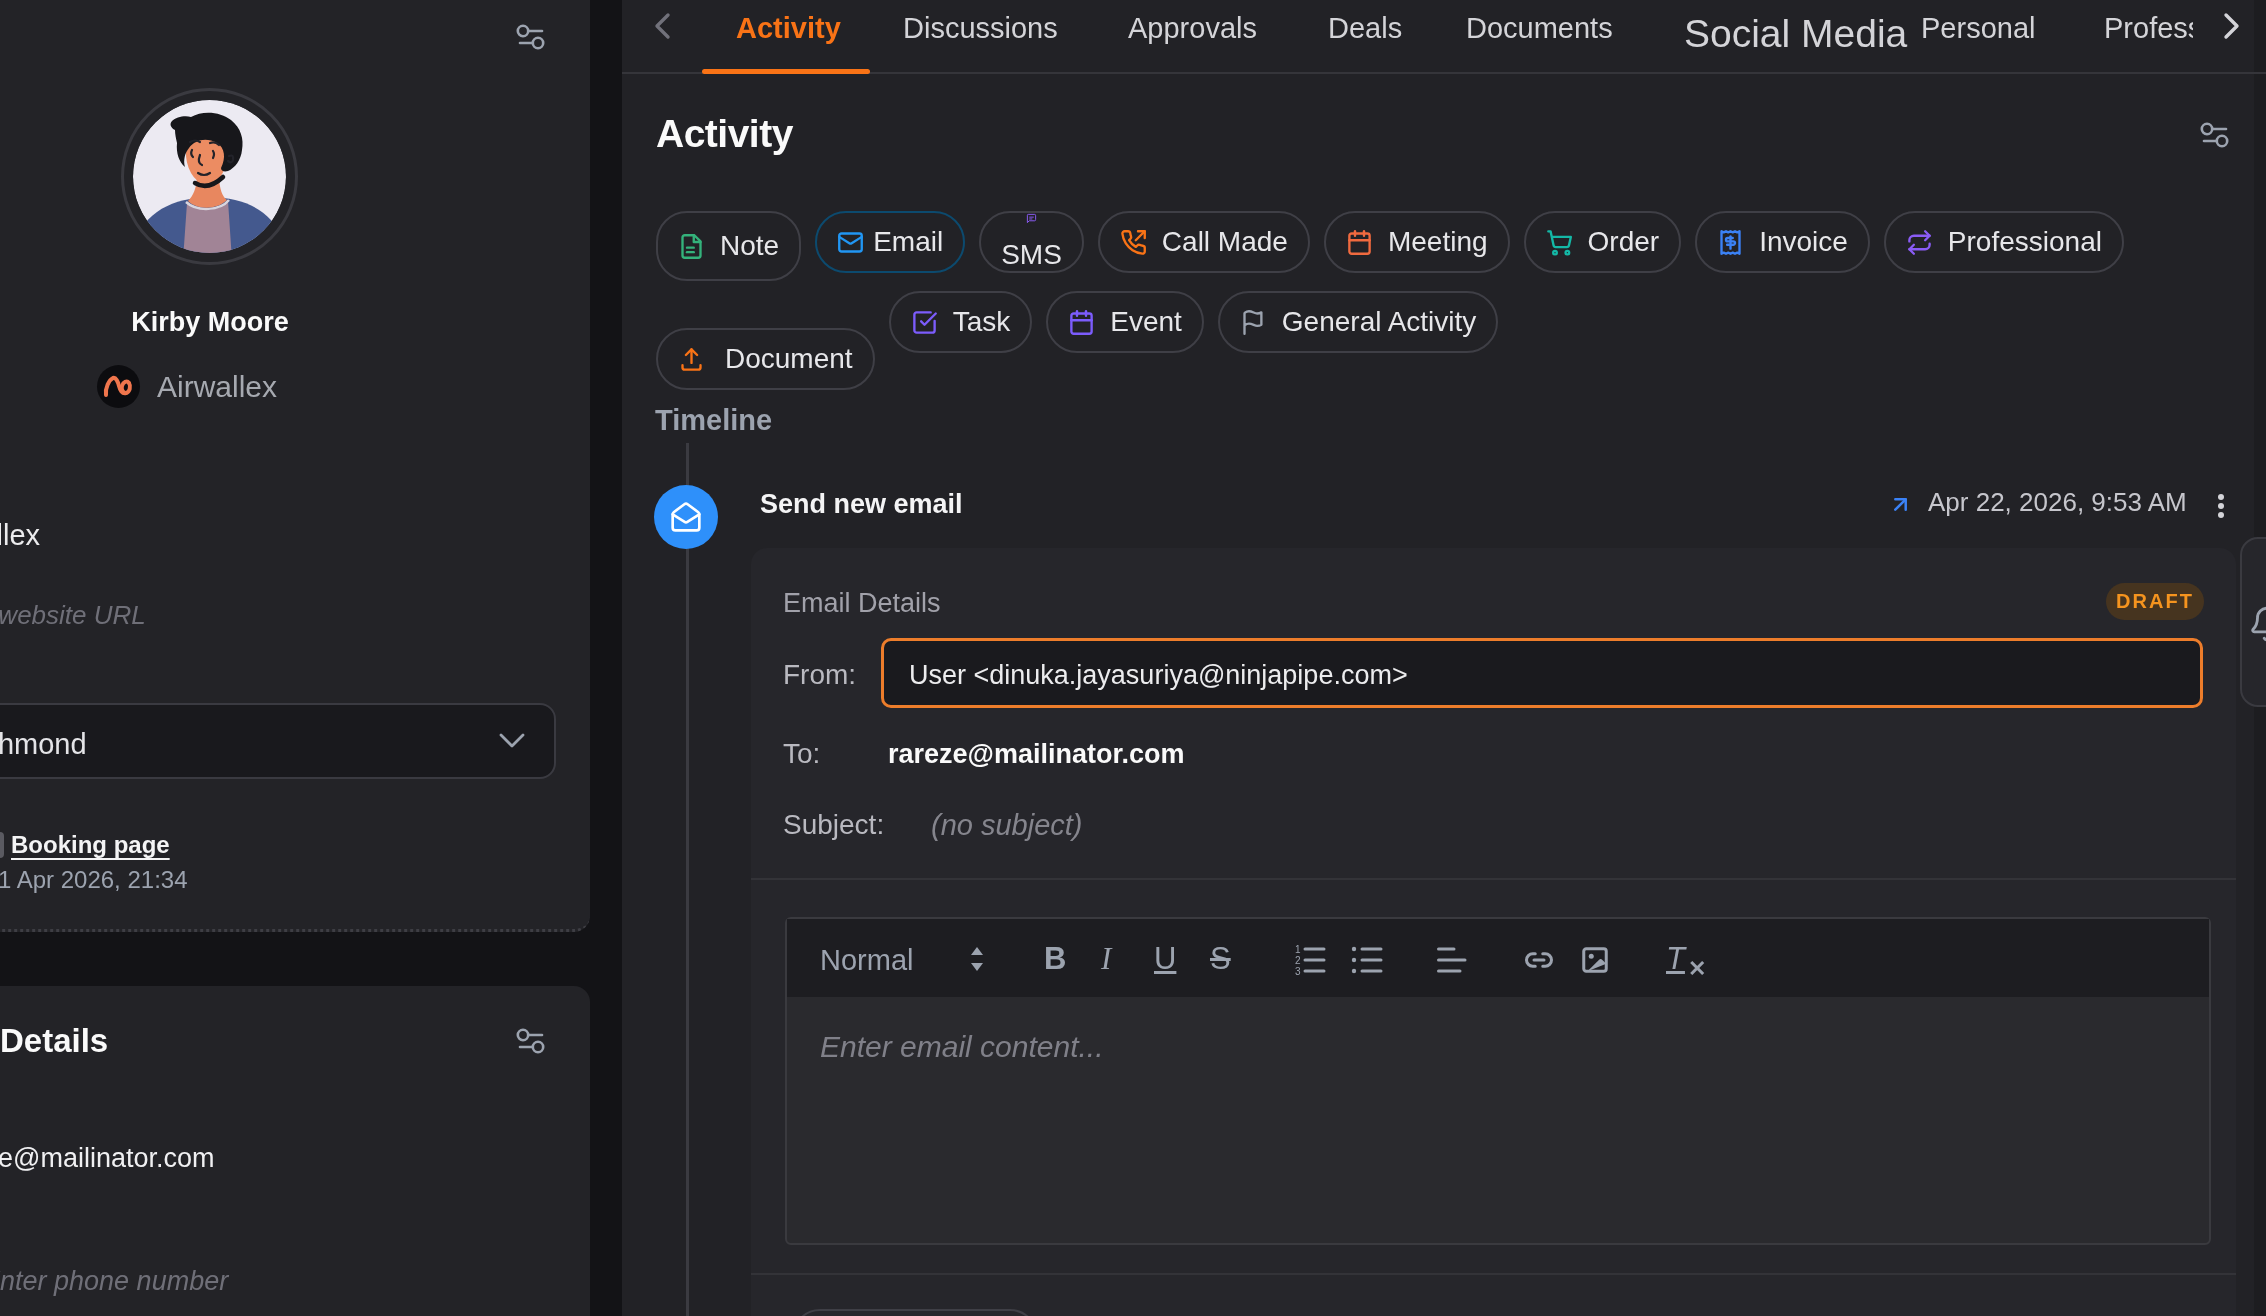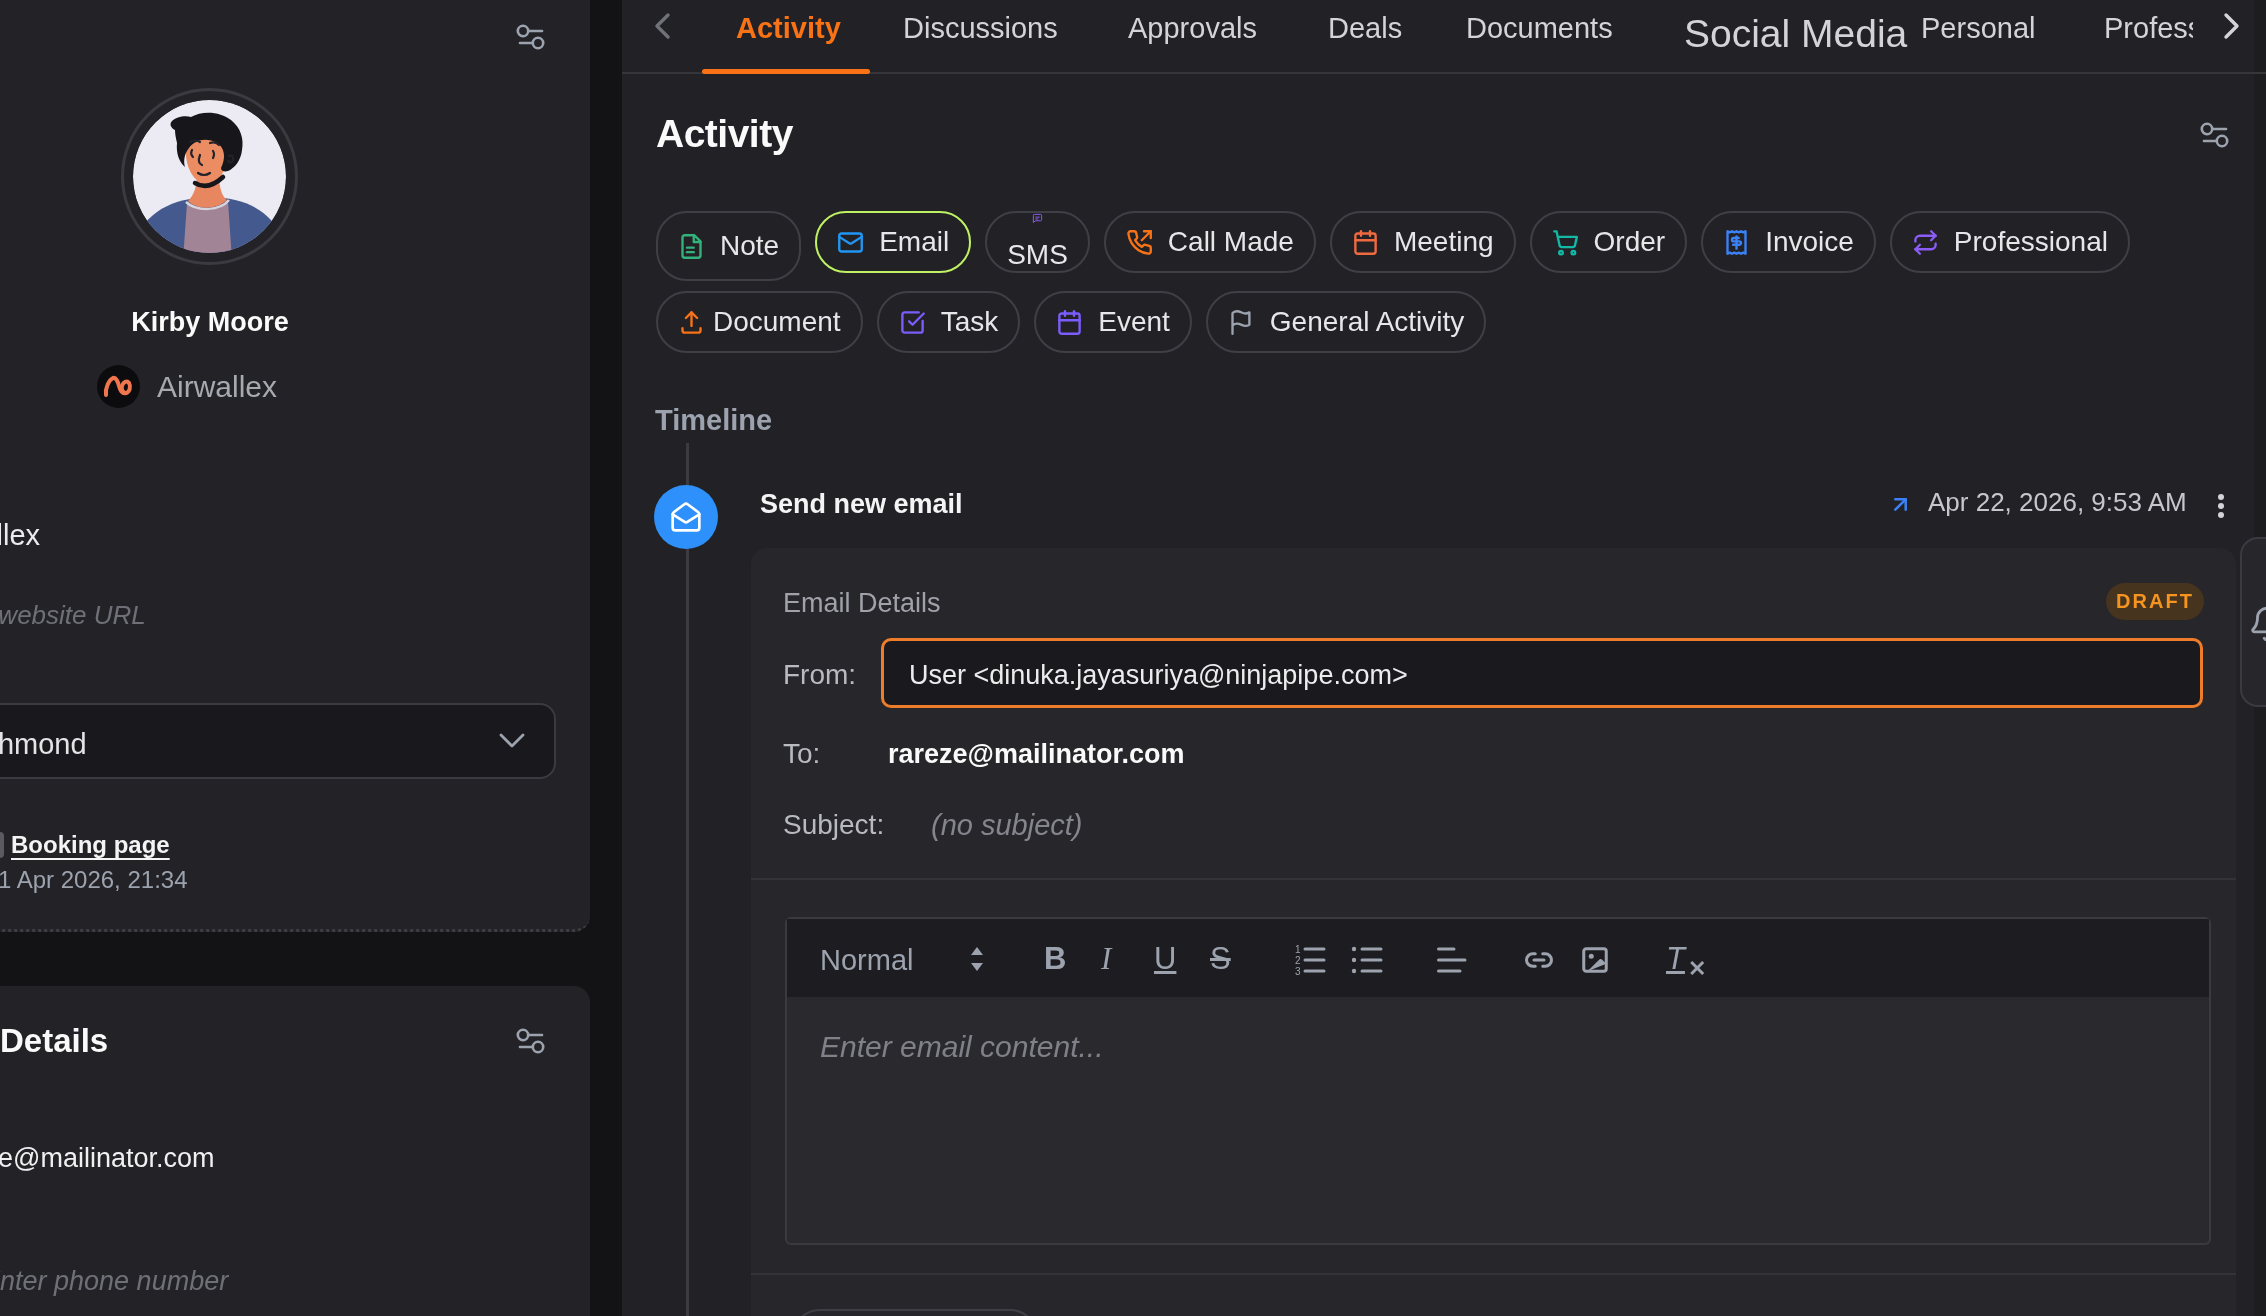--- a/index.html
+++ b/index.html
@@ -119,21 +119,21 @@
 <div class="abs" style="left:656px; top:211px; display:flex; gap:14px;">
 <div style="display:flex; align-items:center; gap:15px; height:70px; padding:0 20px; border:2px solid #3f3f46; border-radius:31px; font-size:28px; color:#e7e7ea; white-space:nowrap;">
       <svg width="27" height="27" viewBox="0 0 24 24" fill="none" stroke="#34b27b" stroke-width="2.1" stroke-linecap="round" stroke-linejoin="round">
         <path d="M14.5 2H6a2 2 0 0 0-2 2v16a2 2 0 0 0 2 2h12a2 2 0 0 0 2-2V7.5L14.5 2z"></path>
         <polyline points="14 2 14 8 20 8"></polyline>
         <line x1="8" y1="13" x2="14" y2="13"></line>
         <line x1="8" y1="17" x2="14" y2="17"></line>
       </svg>
       <span>Note</span>
     </div>
-<div style="display:flex; align-items:center; gap:15px; height:62px; padding:0 20px; border:2px solid #bef264; border-radius:31px; font-size:28px; color:#e7e7ea; white-space:nowrap;">
+<div style="display:flex; align-items:center; gap:9px; height:62px; padding:0 20px; border:2px solid #0c4a6e; border-radius:31px; font-size:28px; color:#e7e7ea; white-space:nowrap;">
       <svg width="27" height="27" viewBox="0 0 24 24" fill="none" stroke="#2196f3" stroke-width="2.1" stroke-linecap="round" stroke-linejoin="round">
         <rect x="2" y="4" width="20" height="16" rx="2"></rect>
         <path d="m22 7-8.97 5.7a1.94 1.94 0 0 1-2.06 0L2 7"></path>
       </svg>
       <span>Email</span>
     </div>
 <div style="display:flex; align-items:center; gap:15px; height:62px; padding:0 20px; border:2px solid #3f3f46; border-radius:31px; font-size:28px; color:#e7e7ea; white-space:nowrap;flex-direction:column;">
       <svg width="27" height="27" viewBox="0 0 24 24" fill="none" stroke="#8b5cf6" stroke-width="2.1" stroke-linecap="round" stroke-linejoin="round">
         <path d="M21 15a2 2 0 0 1-2 2H7l-4 4V5a2 2 0 0 1 2-2h14a2 2 0 0 1 2 2z"></path>
         <line x1="8" y1="9" x2="16" y2="9"></line>
@@ -178,21 +178,21 @@
       <svg width="27" height="27" viewBox="0 0 24 24" fill="none" stroke="#8b5cf6" stroke-width="2.1" stroke-linecap="round" stroke-linejoin="round">
         <path d="m17 2 4 4-4 4"></path>
         <path d="M3 11v-1a4 4 0 0 1 4-4h14"></path>
         <path d="m7 22-4-4 4-4"></path>
         <path d="M21 13v1a4 4 0 0 1-4 4H3"></path>
       </svg>
       <span>Professional</span>
     </div>
 </div>
 <div class="abs" style="left:656px; top:291px; display:flex; gap:14px;">
-<div style="display:flex; align-items:center; gap:8px; height:62px; padding:0 20px; border:2px solid #3f3f46; border-radius:31px; font-size:28px; color:#e7e7ea; white-space:nowrap;">
+<div style="display:flex; align-items:center; gap:20px; height:62px; padding:0 20px; border:2px solid #3f3f46; border-radius:31px; font-size:28px; color:#e7e7ea; white-space:nowrap;margin-top:37px;">
       <svg width="27" height="27" viewBox="0 0 24 24" fill="none" stroke="#f97316" stroke-width="2.1" stroke-linecap="round" stroke-linejoin="round">
         <path d="M4 17v2a2 2 0 0 0 2 2h12a2 2 0 0 0 2-2v-2"></path>
         <polyline points="7 8 12 3 17 8"></polyline>
         <line x1="12" y1="3" x2="12" y2="15"></line>
       </svg>
       <span>Document</span>
     </div>
 <div style="display:flex; align-items:center; gap:15px; height:62px; padding:0 20px; border:2px solid #3f3f46; border-radius:31px; font-size:28px; color:#e7e7ea; white-space:nowrap;">
       <svg width="27" height="27" viewBox="0 0 24 24" fill="none" stroke="#7c5cfc" stroke-width="2.1" stroke-linecap="round" stroke-linejoin="round">
         <path d="M21 10.5V19a2 2 0 0 1-2 2H5a2 2 0 0 1-2-2V5a2 2 0 0 1 2-2h12.5"></path>

